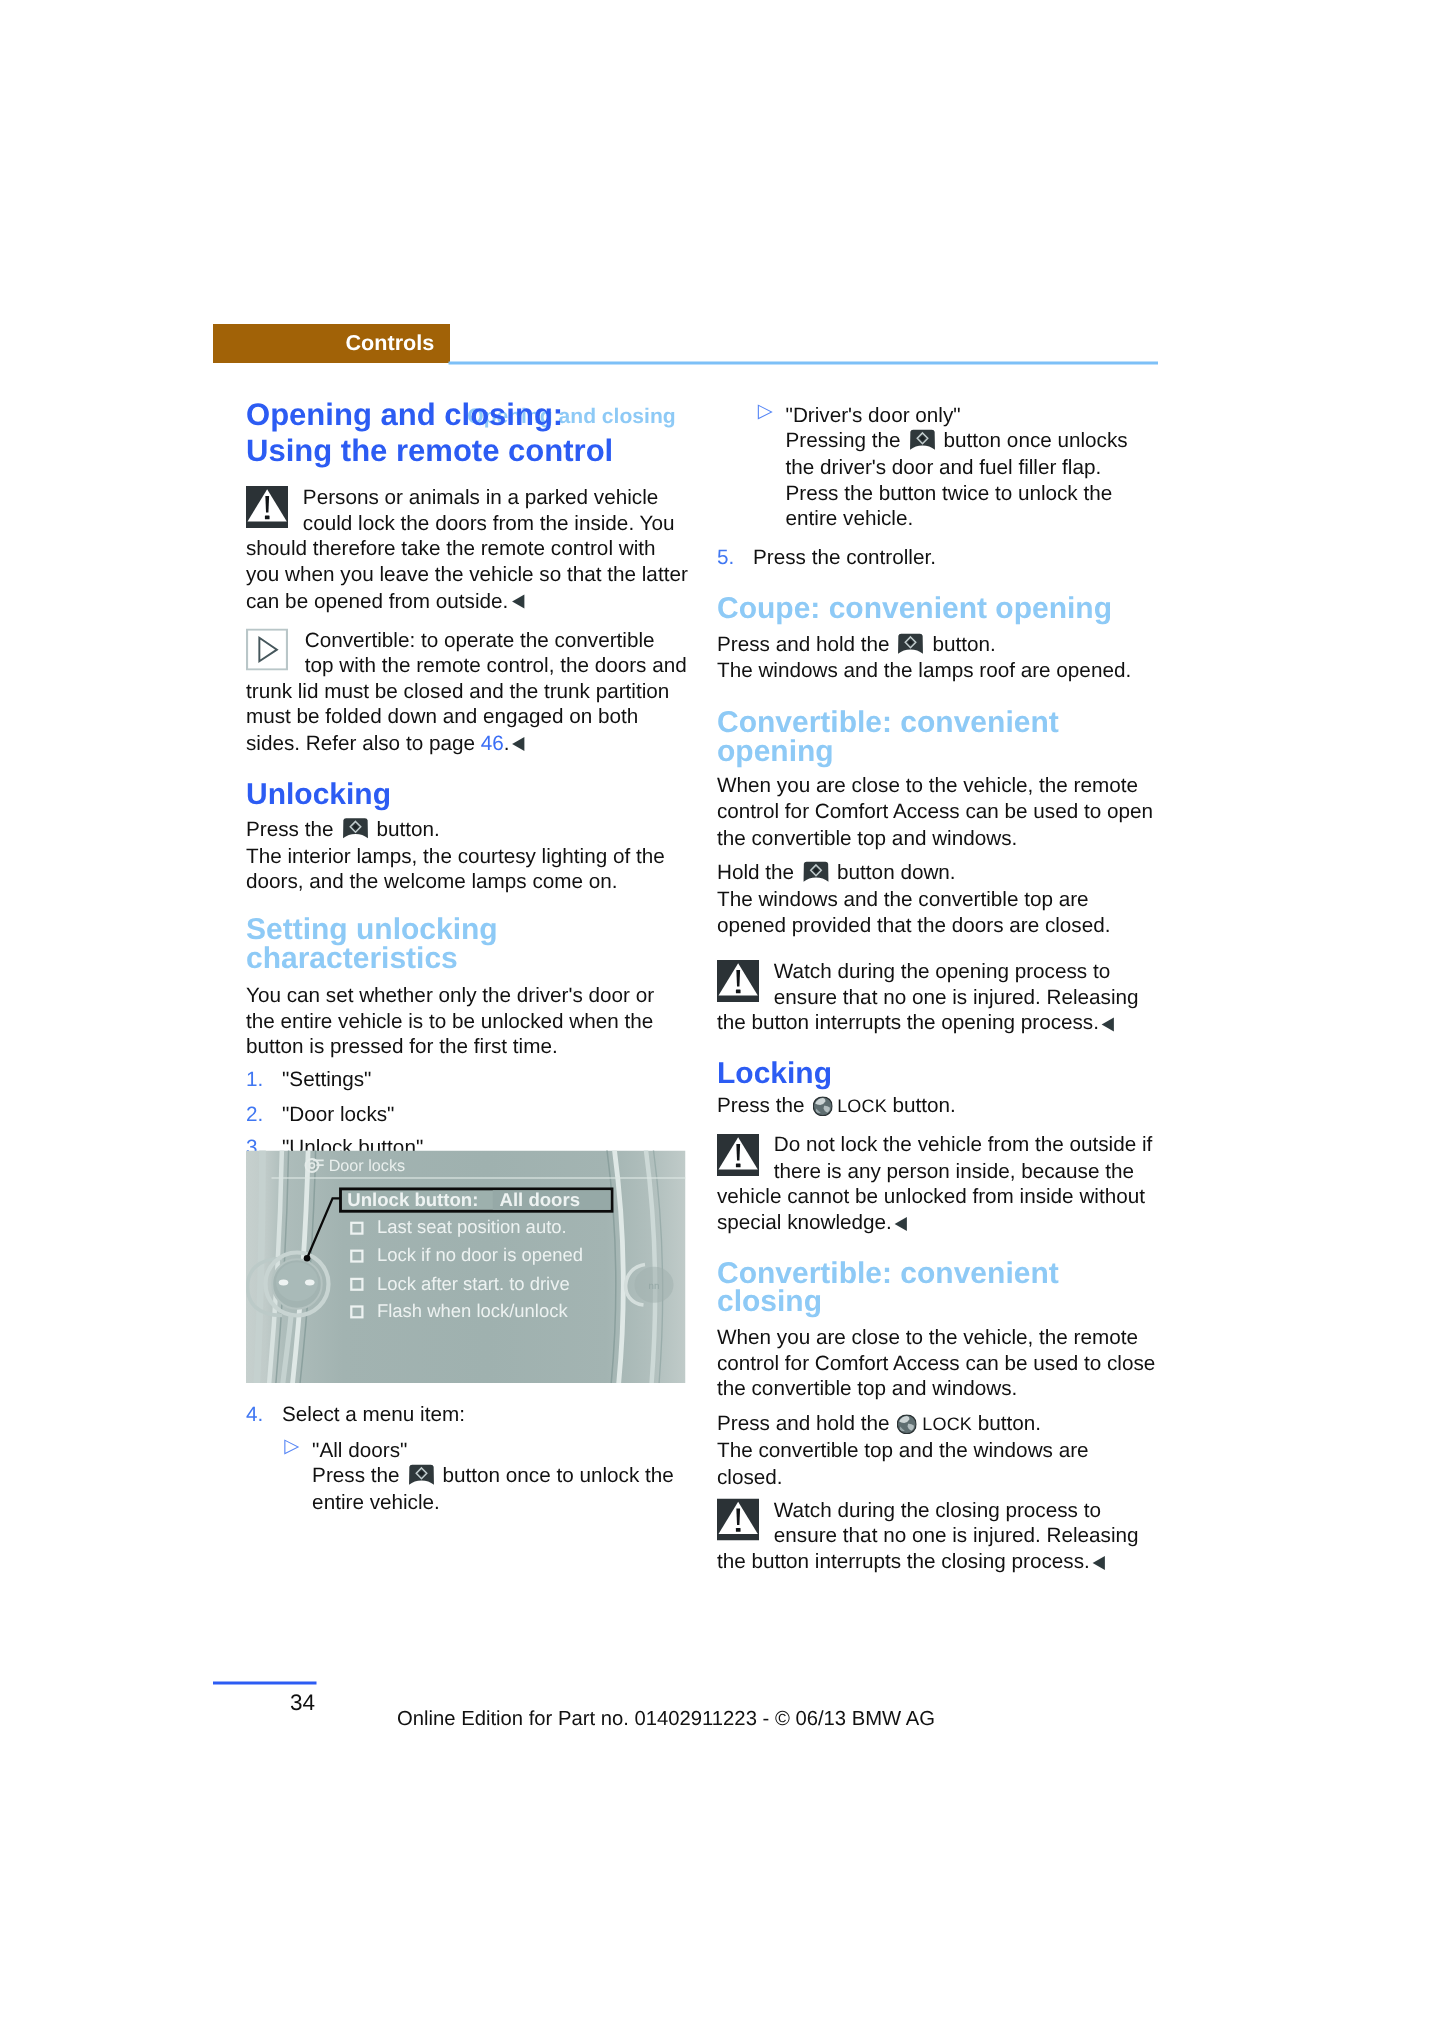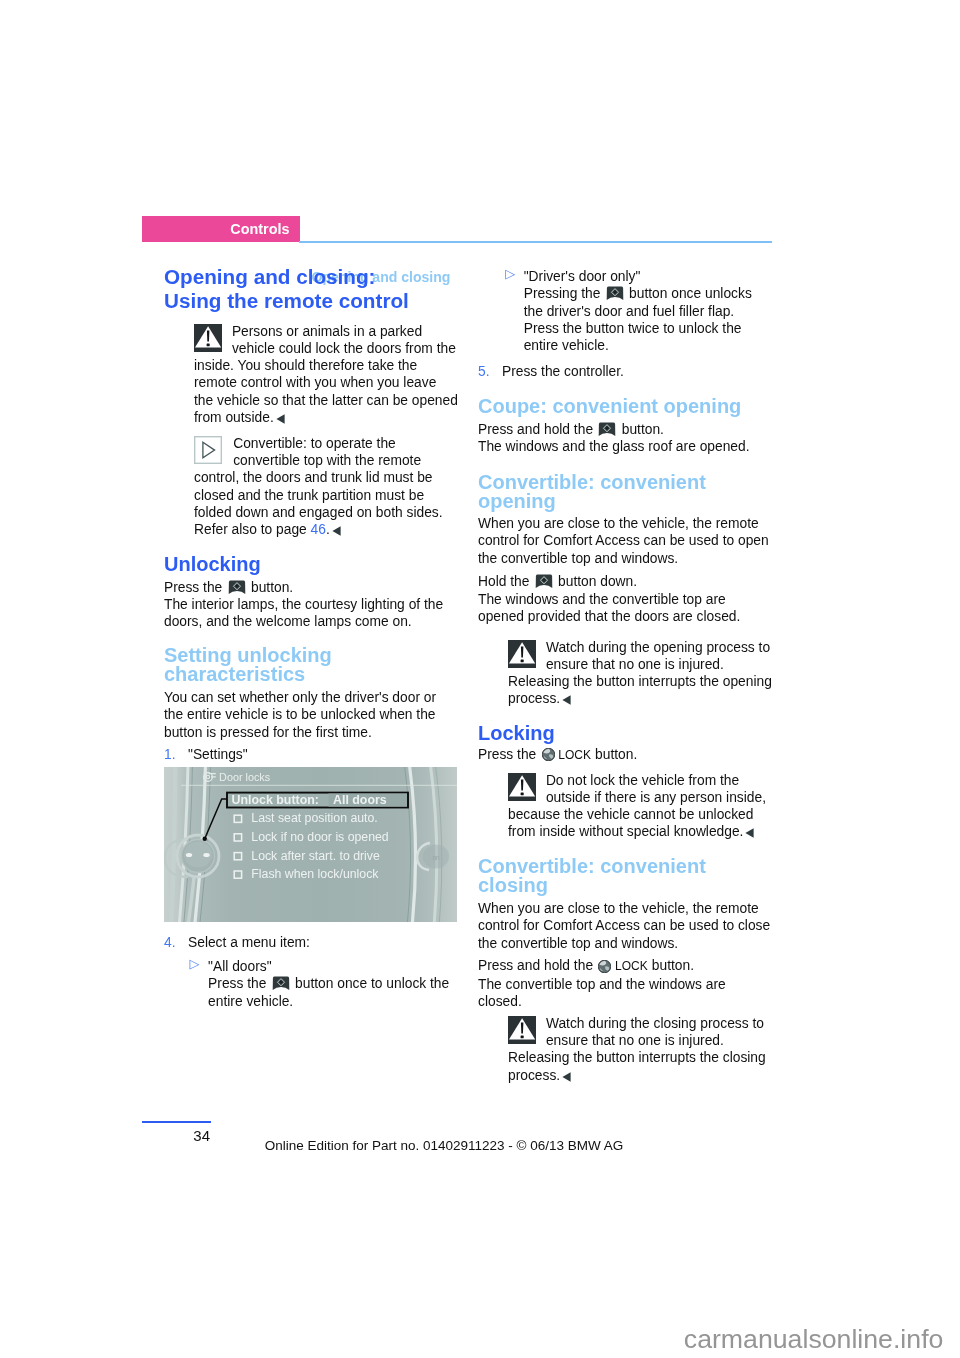--- a/index.html
+++ b/index.html
@@ -6,38 +6,38 @@
   body{
     width:960px;height:1358px;background:#fff;
     font-family:"Liberation Sans",sans-serif;
     -webkit-font-smoothing:antialiased;
     position:relative;overflow:hidden;
   }
   .page{position:absolute;left:0;top:0;width:960px;height:1358px;}
 
   
   .hdr{position:absolute;left:142px;top:216px;width:630px;height:28px;}
-  .hdr-tab{position:absolute;left:0;top:0;width:157.5px;height:26px;background:#ec4899;}
+  .hdr-tab{position:absolute;left:0;top:0;width:157.5px;height:26px;background:#a16207;}
   .hdr-tab-label{position:absolute;right:10px;top:4.5px;color:#fff;font-weight:bold;font-size:14.4px;}
   .hdr-topic{position:absolute;left:169.5px;top:4.5px;color:#8ecaf6;font-weight:bold;font-size:14.05px;margin-top:48px;}
   .hdr-rule{position:absolute;left:157px;top:25px;width:473px;height:2px;background:#7dc0f7;}
 
   
   .col{position:absolute;width:295px;font-size:13.8px;line-height:17.25px;color:#111;}
   .colL{left:164px;top:265px;}
   .colR{left:478px;top:268px;}
 
   h1.title{margin:0;font-size:20.7px;line-height:23.5px;color:#2c5cf3;font-weight:bold;}
   h2{margin:0;font-weight:bold;font-size:20px;line-height:19px;}
   h2.blue{color:#2c5cf3;}
   h2.lblue{color:#8ecaf6;}
   p{margin:0;}
 
   
-  .wblock{position:relative;margin-left:30px;}
+  .wblock{position:relative;}
   .wicon{float:left;width:28px;height:28px;margin-right:9.9px;margin-top:1.5px;}
   .nicon{float:left;width:28px;height:28px;margin-right:11.2px;margin-top:1.5px;}
 
   
   .ibtn{display:inline-block;width:18px;height:15px;vertical-align:-3px;margin:0 1.5px;}
   .ilock{display:inline-block;width:13px;height:13px;vertical-align:-2.5px;margin:0 3.5px 0 1.5px;}
   .locklabel{font-size:12px;letter-spacing:0.1px;}
 
   
   .step{position:relative;padding-left:24px;line-height:22.2px;}
@@ -145,21 +145,21 @@
   <div style="height:6.5px"></div>
   <div class="step"><span class="num">5.</span><span>Press the controller.</span></div>
 
   <div style="height:14.5px"></div>
   <h2 class="lblue">Coupe: convenient opening</h2>
   <div style="height:4.5px"></div>
   <p><span>Press and hold the </span><span class="ibtn"><svg viewBox="0 0 18 15" width="18" height="15">
             <path d="M0.9 1.9 Q1.2 0.55 2.7 0.5 H15.3 Q16.8 0.55 17.1 1.9 L17.3 13.9 Q13.8 11.0 9 11.0 Q4.2 11.0 0.7 13.9 Z" fill="#2f383b"></path>
             <path d="M9 2.6 L12.5 6.2 L9 9.8 L5.5 6.2 Z" fill="none" stroke="#c2cdce" stroke-width="1.0"></path>
             <circle cx="9" cy="6.2" r="1.45" fill="#1b2225"></circle>
-          </svg></span><span> button.</span><br><span>The windows and the glass roof are opened.</span></p>
+          </svg></span><span> button.</span><br><span>The windows and the lamps roof are opened.</span></p>
 
   <div style="height:17.2px"></div>
   <h2 class="lblue">Convertible: convenient opening</h2>
   <div style="height:4.5px"></div>
   <p>When you are close to the vehicle, the remote control for Comfort Access can be used to open the convertible top and windows.</p>
   <div style="height:6.6px"></div>
   <p><span>Hold the </span><span class="ibtn"><svg viewBox="0 0 18 15" width="18" height="15">
             <path d="M0.9 1.9 Q1.2 0.55 2.7 0.5 H15.3 Q16.8 0.55 17.1 1.9 L17.3 13.9 Q13.8 11.0 9 11.0 Q4.2 11.0 0.7 13.9 Z" fill="#2f383b"></path>
             <path d="M9 2.6 L12.5 6.2 L9 9.8 L5.5 6.2 Z" fill="none" stroke="#c2cdce" stroke-width="1.0"></path>
             <circle cx="9" cy="6.2" r="1.45" fill="#1b2225"></circle>
@@ -298,15 +298,14 @@
     <rect x="70.2" y="104" width="7.4" height="7.2" fill="none" stroke="#edf2f1" stroke-width="1.5"></rect>
     <text x="87.3" y="111.1">Flash when lock/unlock</text>
   </g>
   </g>
 </svg>
 </div>
 
 <div class="fr"></div>
 <div class="pgnum">34</div>
 <div class="edition">Online Edition for Part no. 01402911223 - © 06/13 BMW AG</div>
-<div class="wm">carmanualsonline.info</div>
 
 </div>
 
 </body></html>

